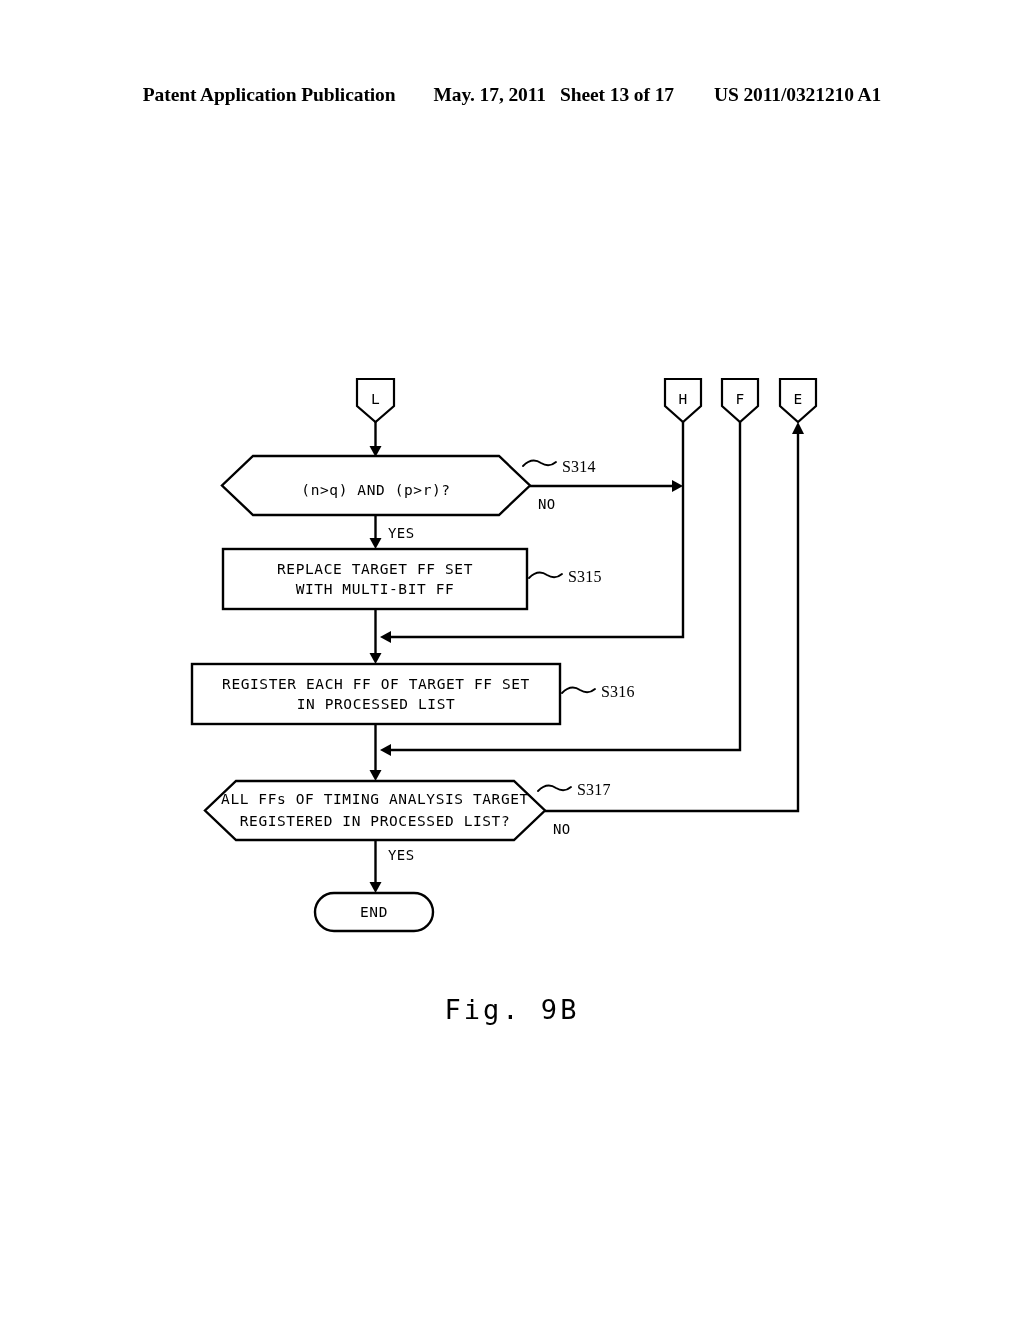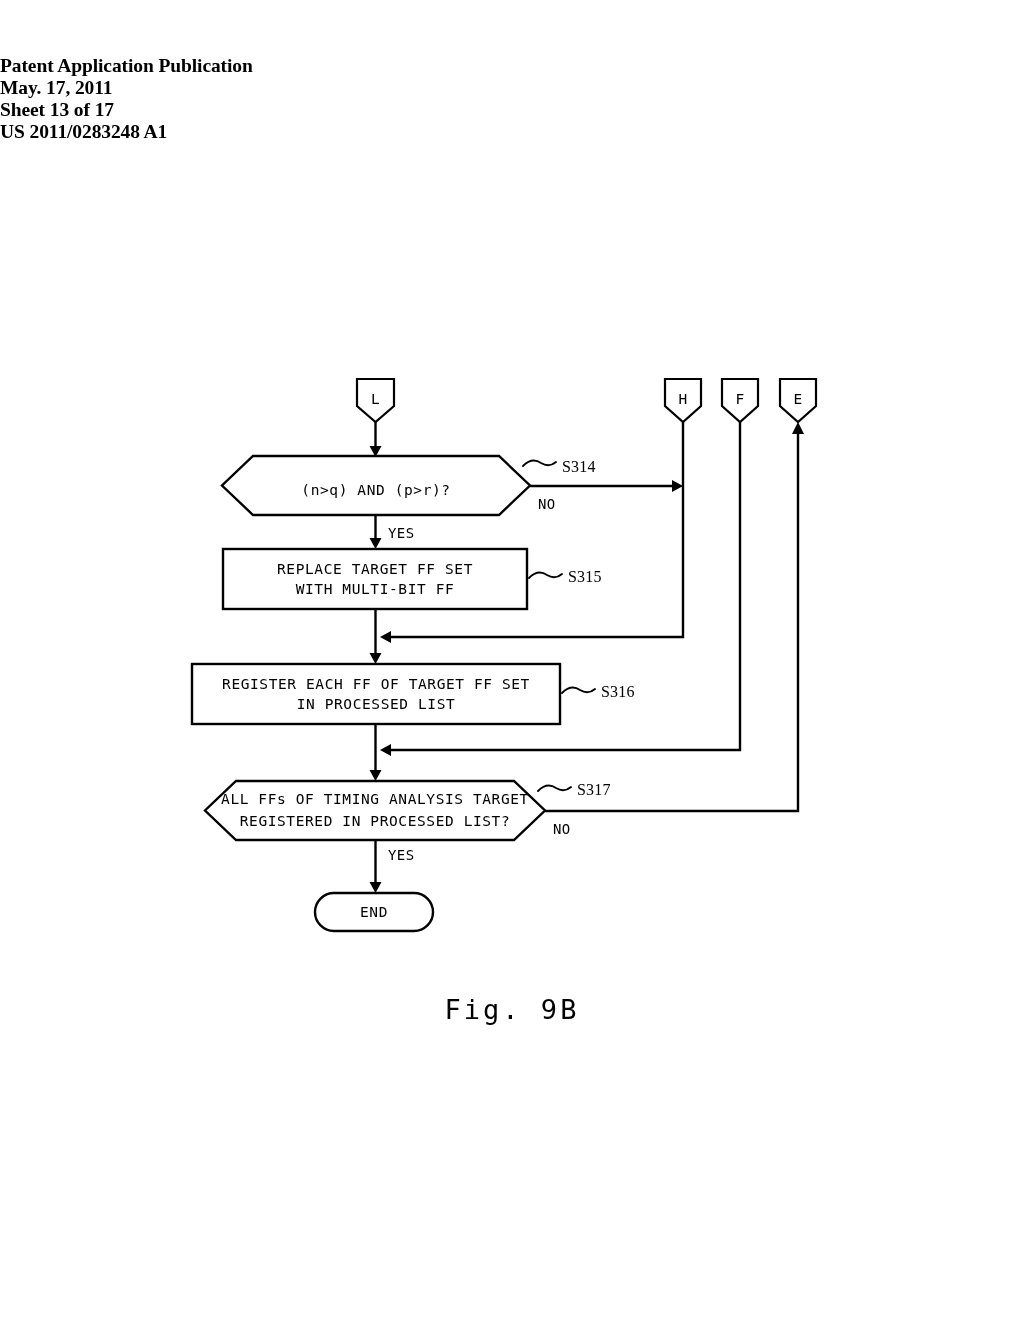--- a/index.html
+++ b/index.html
@@ -25,21 +25,20 @@
     width: 1024px;
     height: 30px;
     display: flex;
     align-items: baseline;
     justify-content: center;
     white-space: nowrap;
     font-family: "Liberation Serif", serif;
     font-weight: bold;
     font-size: 19.5px;
     letter-spacing: -0.1px;
-    flex-direction: column;
   }
   #page-header .hdr-pub        { margin-right: 38px; }
   #page-header .hdr-date       { margin-right: 14px; }
   #page-header .hdr-sheet      { margin-right: 40px; text-align: center; }
   #page-header .hdr-patno      { margin-right: 0; }
 
   
   #figure-area {
     position: absolute;
     left: 0;
@@ -107,21 +106,21 @@
     color: #000000;
   }
 </style>
 </head>
 <body>
 
 <div id="page-header">
   <span class="hdr-pub">Patent Application Publication</span>
   <span class="hdr-date">May. 17, 2011</span>
   <span class="hdr-sheet">Sheet 13 of 17</span>
-  <span class="hdr-patno">US 2011/0283248 A1</span>
+  <span class="hdr-patno">US 2011/0321210 A1</span>
 </div>
 
 <div id="figure-area">
 
   <svg id="flowchart-svg" width="1024" height="1320" viewBox="0 0 1024 1320">
 
     <defs>
       <marker id="arrow-down" markerWidth="12" markerHeight="12" refX="5" refY="9" orient="auto" markerUnits="userSpaceOnUse">
         <path d="M0,0 L10,0 L5,10 z" class="arrow-head"></path>
       </marker>

